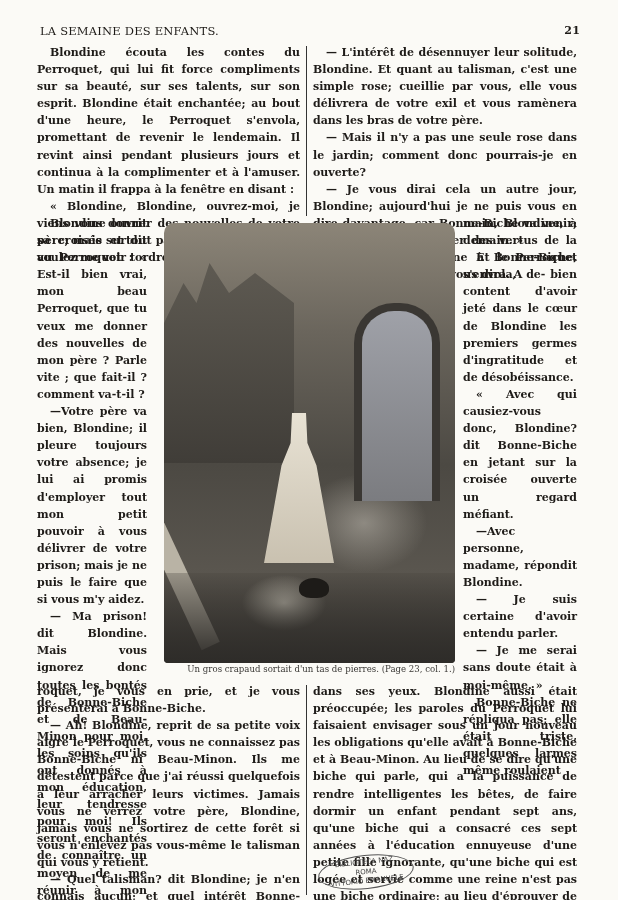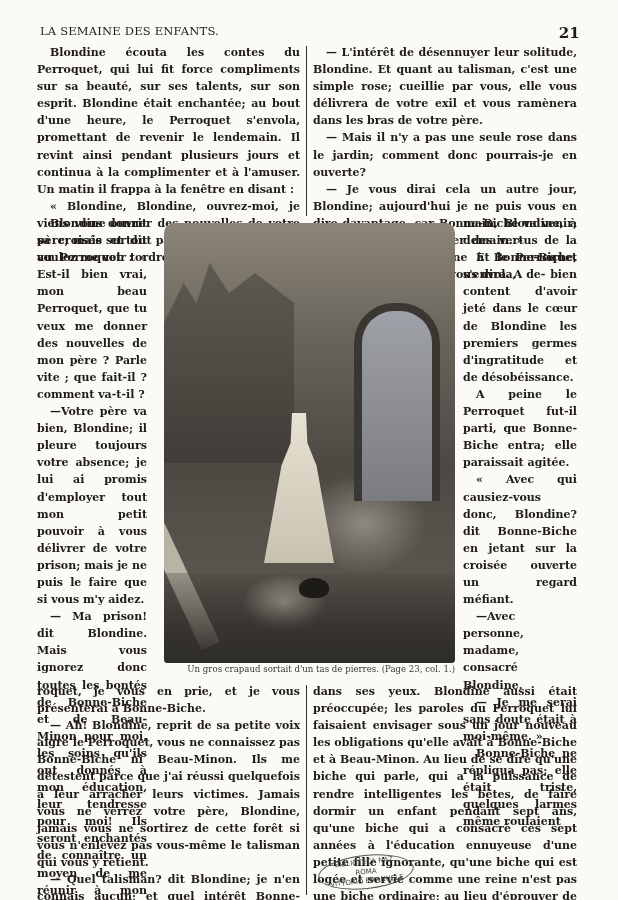--- a/index.html
+++ b/index.html
@@ -8,21 +8,21 @@
     background:#fbfaf6;
     font-family:"DejaVu Serif", "Liberation Serif", serif;
     color:#1e1b18;
     position:relative;
   }
   .header {
     position:absolute; top:24px; left:40px; width:540px; height:14px;
     font-size:11.5px; letter-spacing:0.2px;
   }
   .header .title { position:absolute; left:0; right:0; text-align:left; top:0; }
-  .header .pageno { position:absolute; right:0; top:0; font-weight:bold; font-size:15px;}
+  .header .pageno { position:absolute; right:0; top:0; font-weight:bold; font-size:11px;}
   .col { position:absolute; font-size:11px; line-height:17.1px; text-align:justify; font-weight:bold; }
   .col p { margin:0; text-indent:13px; }
   .col p.noindent { text-indent:0; }
   .divider { position:absolute; left:306px; width:1px; background:#333; }
   .leftTop { left:37px; top:44px; width:263px; }
   .rightTop { left:313px; top:44px; width:264px; }
   .leftNarrow { left:37px; top:215px; width:110px; }
   .rightNarrow { left:463px; top:215px; width:114px; }
   .leftBottom { left:37px; top:683px; width:263px; }
   .rightBottom { left:313px; top:683px; width:264px; }
@@ -104,23 +104,23 @@
 
 <div class="col rightTop">
   <p>— L'intérêt de désennuyer leur solitude, Blondine. Et quant au talisman, c'est une simple rose; cueillie par vous, elle vous délivrera de votre exil et vous ramènera dans les bras de votre père.</p>
   <p>— Mais il n'y a pas une seule rose dans le jardin; comment donc pourrais-je en ouverte?</p>
   <p>— Je vous dirai cela un autre jour, Blondine; aujourd'hui je ne puis vous en dire davantage, car Bonne-Biche va venir; mais pour vous assurer des vertus de la rose, demandez-en une à Bonne-Biche, vous verrez ce qu'elle vous dira. A de-</p>
 </div>
 
 <div class="col rightNarrow">
   <p class="noindent">main, Blondine, à demain. »</p>
   <p>Et le Perroquet s'envola, bien content d'avoir jeté dans le cœur de Blondine les premiers germes d'ingratitude et de désobéissance.</p>
-  <p>A peine le Perroquet fut-il parti, que Bonne-Biche entra; elle paraissait agitée.</p>
   <p>« Avec qui causiez-vous donc, Blondine? dit Bonne-Biche en jetant sur la croisée ouverte un regard méfiant.</p>
-  <p>—Avec personne, madame, consacré Blondine.</p>
+  <p>—Avec personne, madame, répondit Blondine.</p>
+  <p>— Je suis certaine d'avoir entendu parler.</p>
   <p>— Je me serai sans doute était à moi-même. »</p>
   <p>Bonne-Biche ne répliqua pas; elle était triste, quelques larmes même roulaient</p>
 </div>
 
 <div class="col rightBottom">
   <p class="noindent">dans ses yeux. Blondine aussi était préoccupée; les paroles du Perroquet lui faisaient envisager sous un jour nouveau les obligations qu'elle avait à Bonne-Biche et à Beau-Minon. Au lieu de se dire qu'une biche qui parle, qui a la puissance de rendre intelligentes les bêtes, de faire dormir un enfant pendant sept ans, qu'une biche qui a consacré ces sept années à l'éducation ennuyeuse d'une petite fille ignorante, qu'une biche qui est logée et servie comme une reine n'est pas une biche ordinaire; au lieu d'éprouver de la reconnaissance de tout ce que Bonne-Biche avait fait</p>
 </div>
 
 <div class="illustration">
   <div class="ruins"></div>

